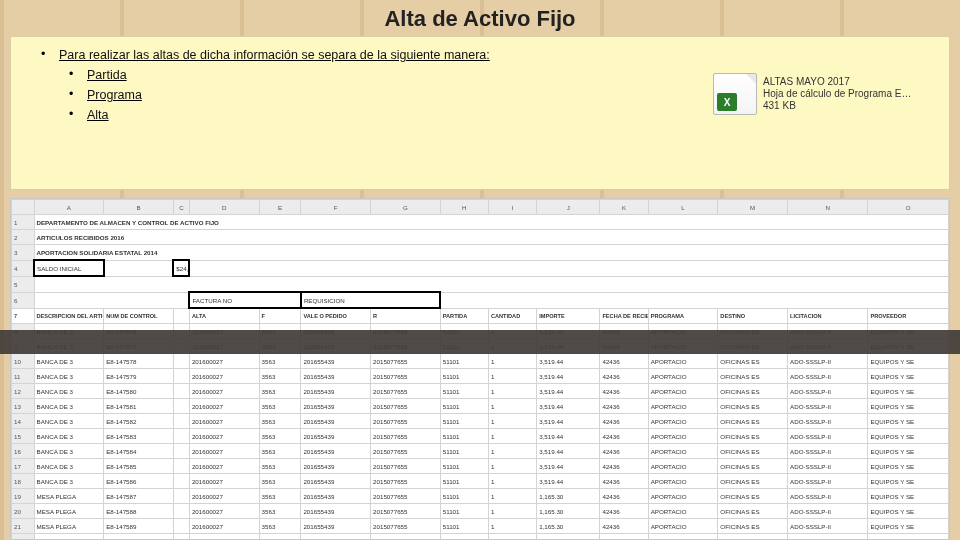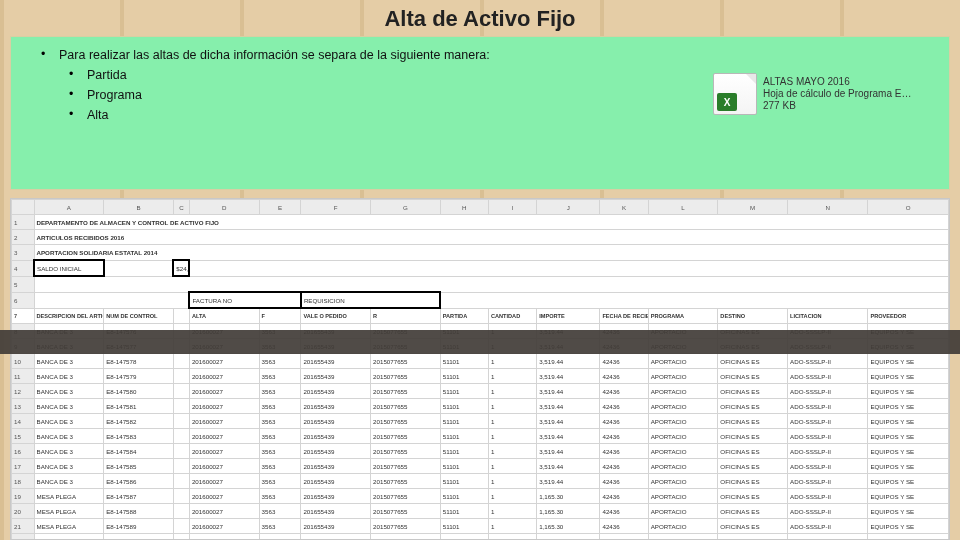--- a/index.html
+++ b/index.html
@@ -1,19 +1,19 @@
 <!DOCTYPE html>
 <html><head>
 <meta charset="utf-8">
 <style>
   body{margin:0;font-family:Arial,Helvetica,sans-serif;background:#e5cda6;
        background-image:linear-gradient(90deg,#d9bf93 0,#d9bf93 4px,transparent 4px,transparent 120px,#d9bf93 120px,#d9bf93 124px,transparent 124px,transparent 240px,#d9bf93 240px,#d9bf93 244px,transparent 244px,transparent 360px,#d9bf93 360px,#d9bf93 364px,transparent 364px,transparent 480px,#d9bf93 480px,#d9bf93 484px,transparent 484px,transparent 600px,#d9bf93 600px,#d9bf93 604px,transparent 604px,transparent 720px,#d9bf93 720px,#d9bf93 724px,transparent 724px,transparent 840px,#d9bf93 840px,#d9bf93 844px,transparent 844px);}
   .stage{position:relative;width:960px;height:540px;margin:0 auto;border-radius:17px;}
   .title{font-size:22px;font-weight:bold;color:#222;text-align:center;padding:6px 0 4px;}
-  .panel{background:#86efac;border:1px solid #d8cfa3;margin:0 10px 8px 10px;padding:8px 20px 8px 30px;position:relative;height:154px;box-sizing:border-box;}
+  .panel{background:#fef9c3;border:1px solid #d8cfa3;margin:0 10px 8px 10px;padding:8px 20px 8px 30px;position:relative;height:154px;box-sizing:border-box;text-decoration:underline;}
   .bl{list-style:none;margin:0;padding:0;font-size:12.5px;color:#111;}
   .bl li{padding:3px 0 3px 18px;position:relative;}
   .bl li::before{content:"•";position:absolute;left:0;top:2px;color:#000;}
   .bl li.ind{padding-left:46px;} .bl li.ind::before{left:28px;}
   .fileico{position:absolute;right:26px;top:36px;display:flex;align-items:center;}
   .fileico .pg{width:42px;height:40px;border:1px solid #b8b8b8;background:linear-gradient(#fff,#f4f4f4);border-radius:2px;position:relative;}
   .fileico .pg::before{content:'';position:absolute;top:0;right:0;border-style:solid;border-width:0 10px 10px 0;border-color:transparent #e8e8e8 transparent transparent;}
   .fileico .pg .xl{position:absolute;bottom:3px;left:3px;width:20px;height:18px;background:#2a7d2a;border-radius:2px;display:flex;color:#fff;font-size:10px;font-weight:bold;align-items:center;justify-content:center;}
   .fileico .txt{margin-left:6px;font-size:10px;line-height:12px;color:#333;width:160px;}
   .fileico .txt .fn{font-weight:normal;}
@@ -39,23 +39,23 @@
       <li>Para realizar las altas de dicha información se separa de la siguiente manera:</li>
       <li class="ind">Partida</li>
       <li class="ind">Programa</li>
       <li class="ind">Alta</li>
     </ul>
     <div class="fileico">
       <div class="pg">
           <div class="xl">X</div>
         </div>
       <div class="txt">
-        <div class="fn">ALTAS MAYO 2016</div>
+        <div class="fn">ALTAS MAYO 2017</div>
         <div>Hoja de cálculo de Programa E…</div>
-        <div>277 KB</div>
+        <div>431 KB</div>
       </div>
     </div>
   </div>
 
   <div class="sheetwrap">
     <table class="sheet" id="sheet">
         <tbody>
           <tr>
             <th class="rownum" style="width: 16px;"></th>
             <th style="width: 60px;">A</th>

